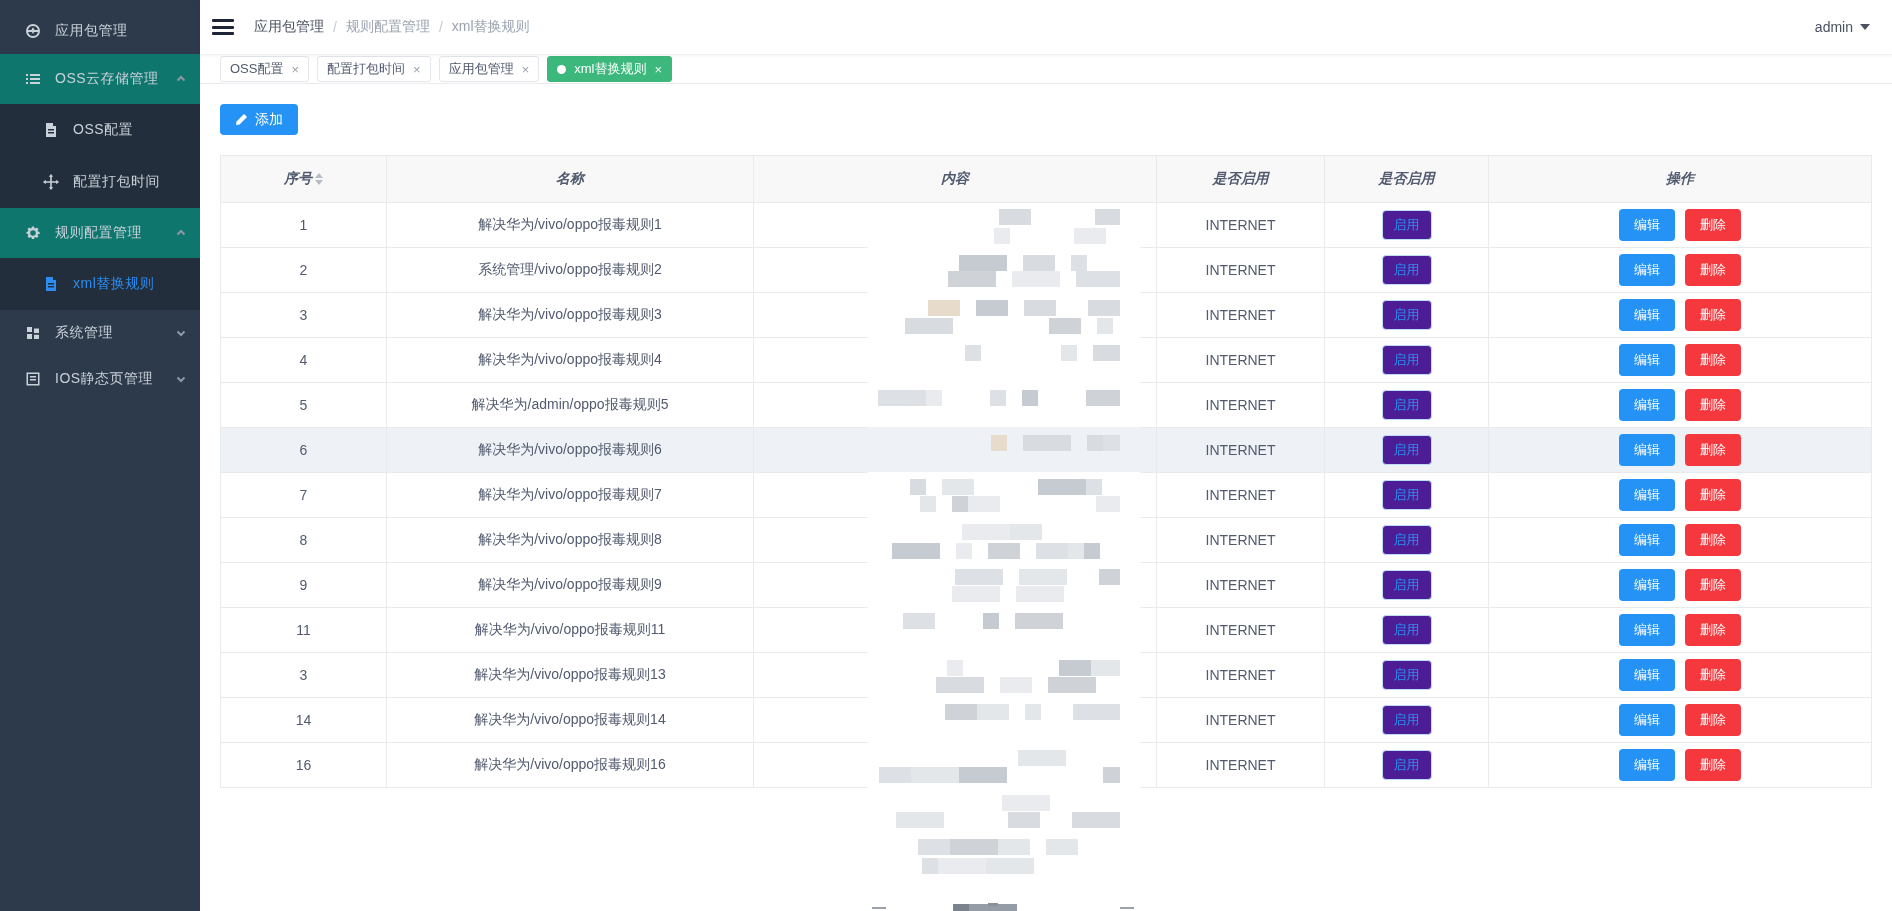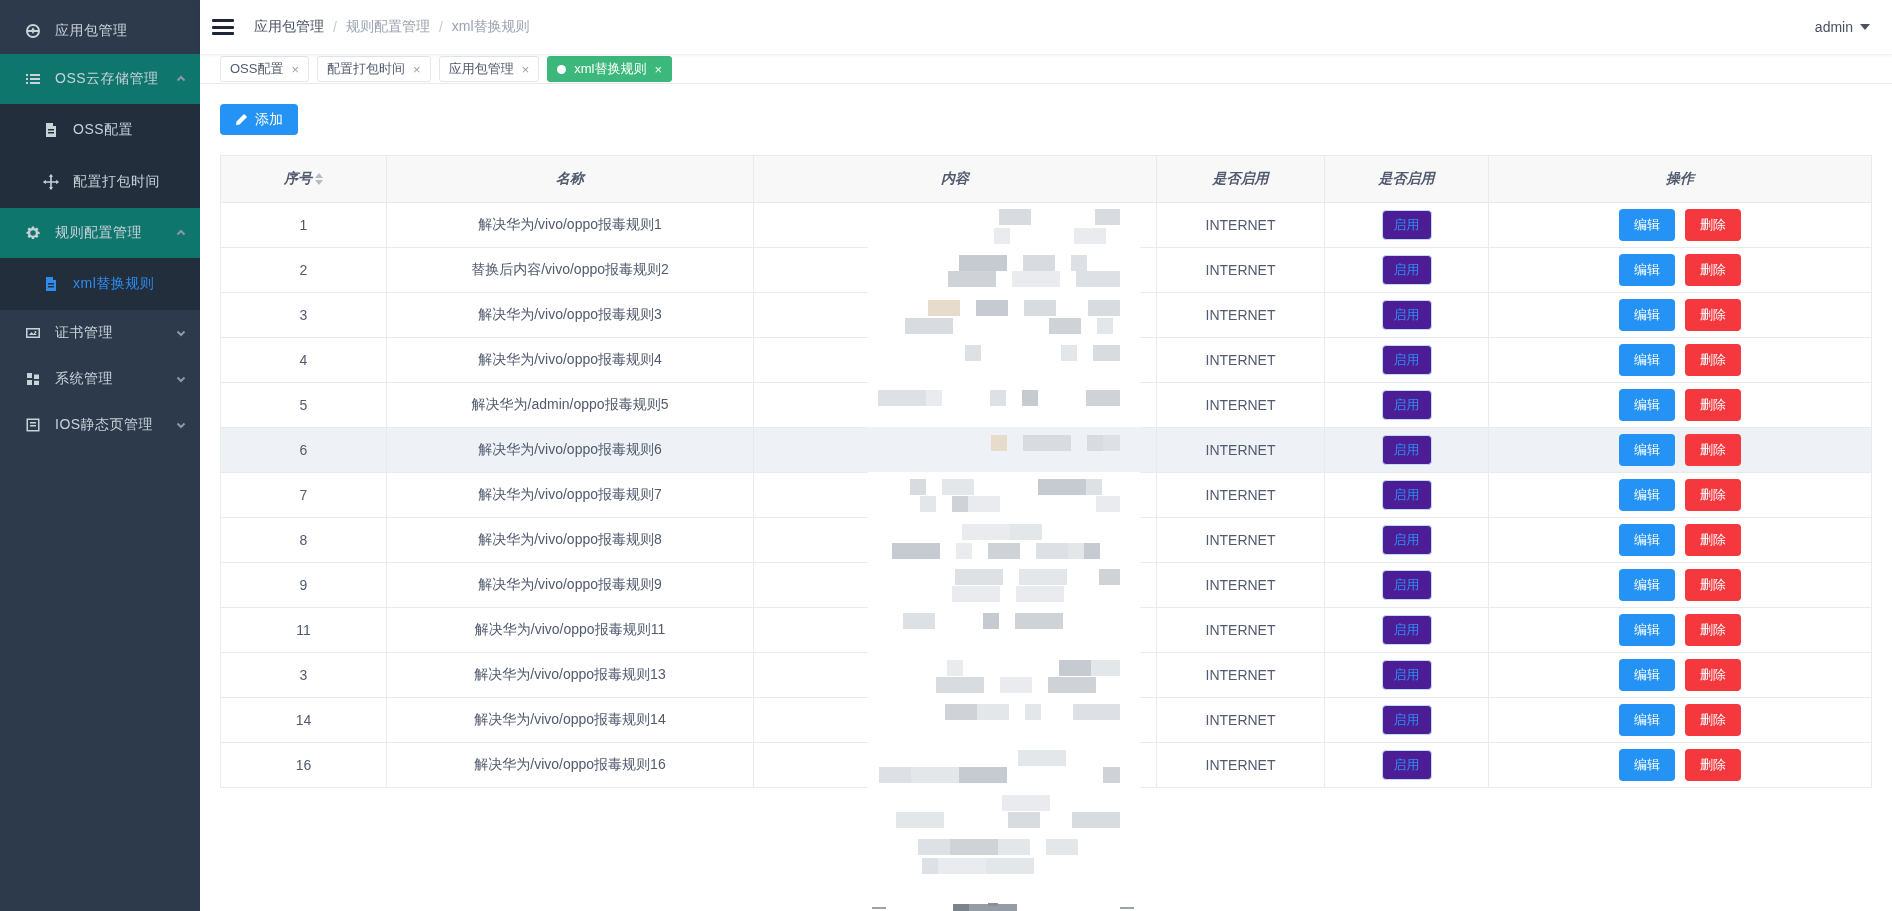--- a/index.html
+++ b/index.html
@@ -129,33 +129,20 @@
         <span class="m-icon">
           <svg viewBox="0 0 16 16">
             <path d="M3 1h7l3 3v11H3zM10 1v3h3M5 7h6v1.4H5zM5 10h6v1.4H5z" fill-rule="evenodd"></path>
           </svg>
         </span>
         <span class="m-label">xml替换规则</span>
       </div>
       <div class="m-item lvl1">
         <span class="m-icon">
           <svg viewBox="0 0 16 16">
-            <path d="M1 3h14v10H1Zm1.5 1.5v7h11v-7ZM4 10l2.5-3 1.8 2 1.2-1.3L12 10Zm6.5-4a1 1 0 1 1-1 1 1 1 0 0 1 1-1Z"></path>
-          </svg>
-        </span>
-        <span class="m-label">证书管理</span>
-        <span class="m-chev ">
-          <svg viewBox="0 0 10 10">
-            <path d="M1.5 3.5 5 7l3.5-3.5"></path>
-          </svg>
-        </span>
-      </div>
-      <div class="m-item lvl1">
-        <span class="m-icon">
-          <svg viewBox="0 0 16 16">
             <path d="M2 2h5v5H2zM9 3.5h5V8H9zM2 9h5v5H2zM9 9.8h5V14H9z"></path>
           </svg>
         </span>
         <span class="m-label">系统管理</span>
         <span class="m-chev ">
           <svg viewBox="0 0 10 10">
             <path d="M1.5 3.5 5 7l3.5-3.5"></path>
           </svg>
         </span>
       </div>
@@ -265,21 +252,21 @@
             <tr>
               <td>1</td>
               <td>解决华为/vivo/oppo报毒规则1</td>
               <td></td>
               <td>INTERNET</td>
               <td><span class="badge-enabled">启用</span></td>
               <td><button class="btn-edit">编辑</button><button class="btn-del">删除</button></td>
             </tr>
             <tr>
               <td>2</td>
-              <td>替换后内容/vivo/oppo报毒规则2</td>
+              <td>系统管理/vivo/oppo报毒规则2</td>
               <td></td>
               <td>INTERNET</td>
               <td><span class="badge-enabled">启用</span></td>
               <td><button class="btn-edit">编辑</button><button class="btn-del">删除</button></td>
             </tr>
             <tr>
               <td>3</td>
               <td>解决华为/vivo/oppo报毒规则3</td>
               <td></td>
               <td>INTERNET</td>

